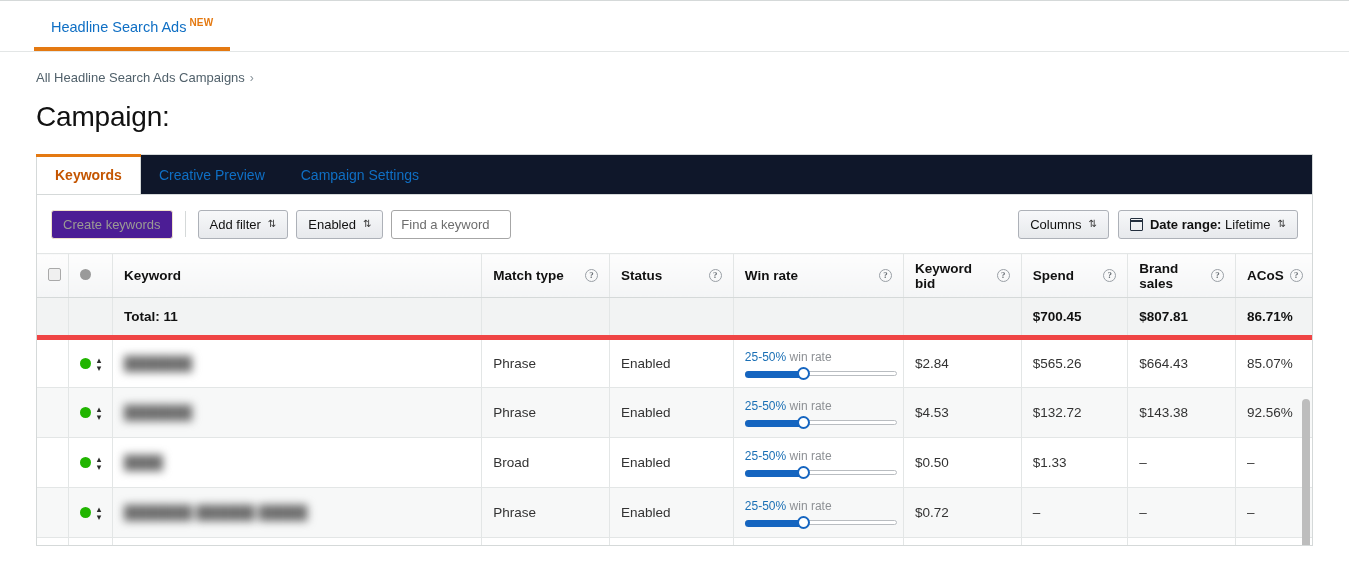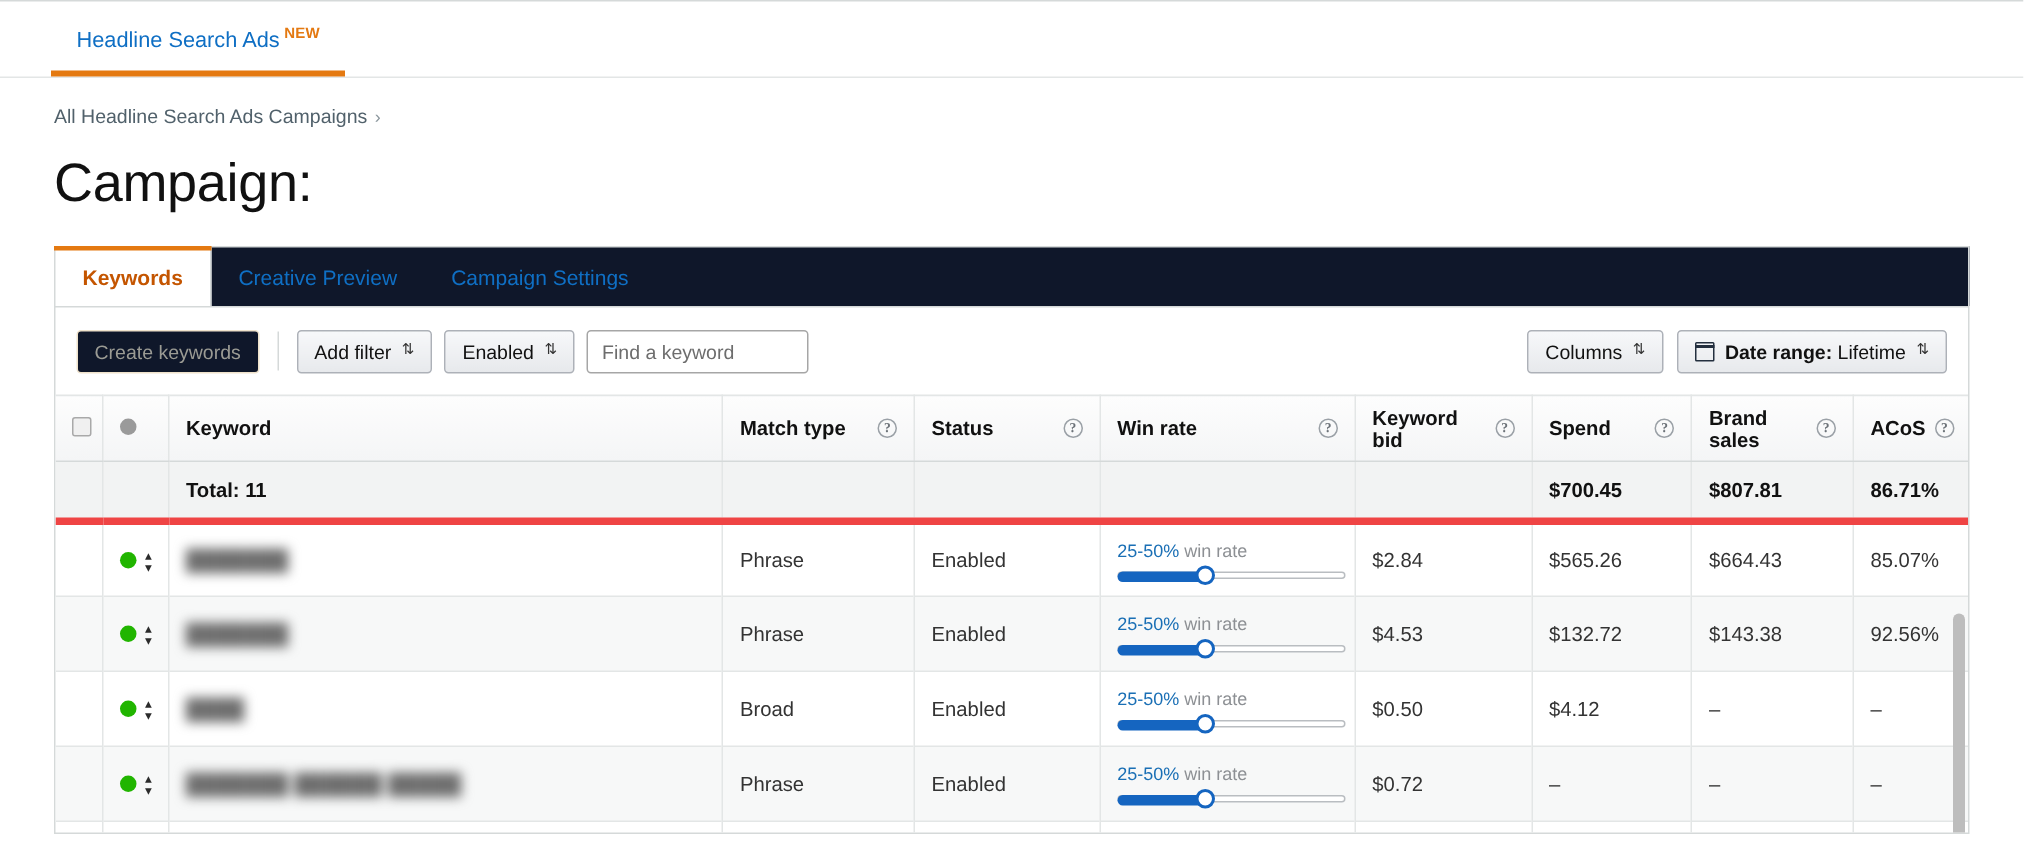--- a/index.html
+++ b/index.html
@@ -53,21 +53,21 @@
     padding: 18px 0 0 36px;
     font-size: 13px;
     color: #4a6572;
   }
   .breadcrumb .crumb { color: #51616b; cursor: pointer; }
   .breadcrumb .sep { color: #8a959c; margin-left: 5px; font-size: 12px; }
 
   
   .page-title {
     margin: 16px 0 0 36px;
-    font-size: 36px;
+    font-size: 28px;
     font-weight: 400;
     color: #111111;
     letter-spacing: -.2px;
   }
 
   
   .subtabs {
     position: relative;
     margin: 21px 36px 0 36px;
     height: 40px;
@@ -134,32 +134,32 @@
     font-size: 13px;
     color: #111;
     padding: 0 11px;
     display: inline-flex;
     align-items: center;
     gap: 7px;
     cursor: pointer;
     white-space: nowrap;
   }
   .btn.disabled {
-    background: #0f172a;
+    background: #4c1d95;
     border: 1px solid #efe2cb;
     color: #9b9b94;
     cursor: default;
   }
   .btn .caret { font-size: 10px; color: #333; line-height: 1; }
   .divider-v {
     width: 1px; height: 26px; background: #d5d9d9; margin: 0 12px;
   }
   .search-input {
     height: 29px;
-    width: 148px;
+    width: 120px;
     border: 1px solid #a6a6a6;
     border-radius: 3px;
     background: #fff;
     font-size: 13px;
     color: #555;
     padding: 0 9px;
     font-family: "Liberation Sans", sans-serif;
     outline: none;
   }
   .search-input::placeholder { color: #6d6d6d; }
@@ -567,21 +567,21 @@
                 <span>win rate</span>
               </div>
               <div class="slider">
                 <div class="track"></div>
                 <div class="fill"></div>
                 <div class="knob"></div>
               </div>
             </div>
           </td>
           <td>$0.50</td>
-          <td class="num">$4.12</td>
+          <td class="num">$1.33</td>
           <td class="num">–</td>
           <td class="num">–</td>
         </tr>
 
         <tr class="datarow alt">
           <td></td>
           <td>
             <span class="state-cell">
               <span class="dot-green"></span>
               <span class="sorter">

